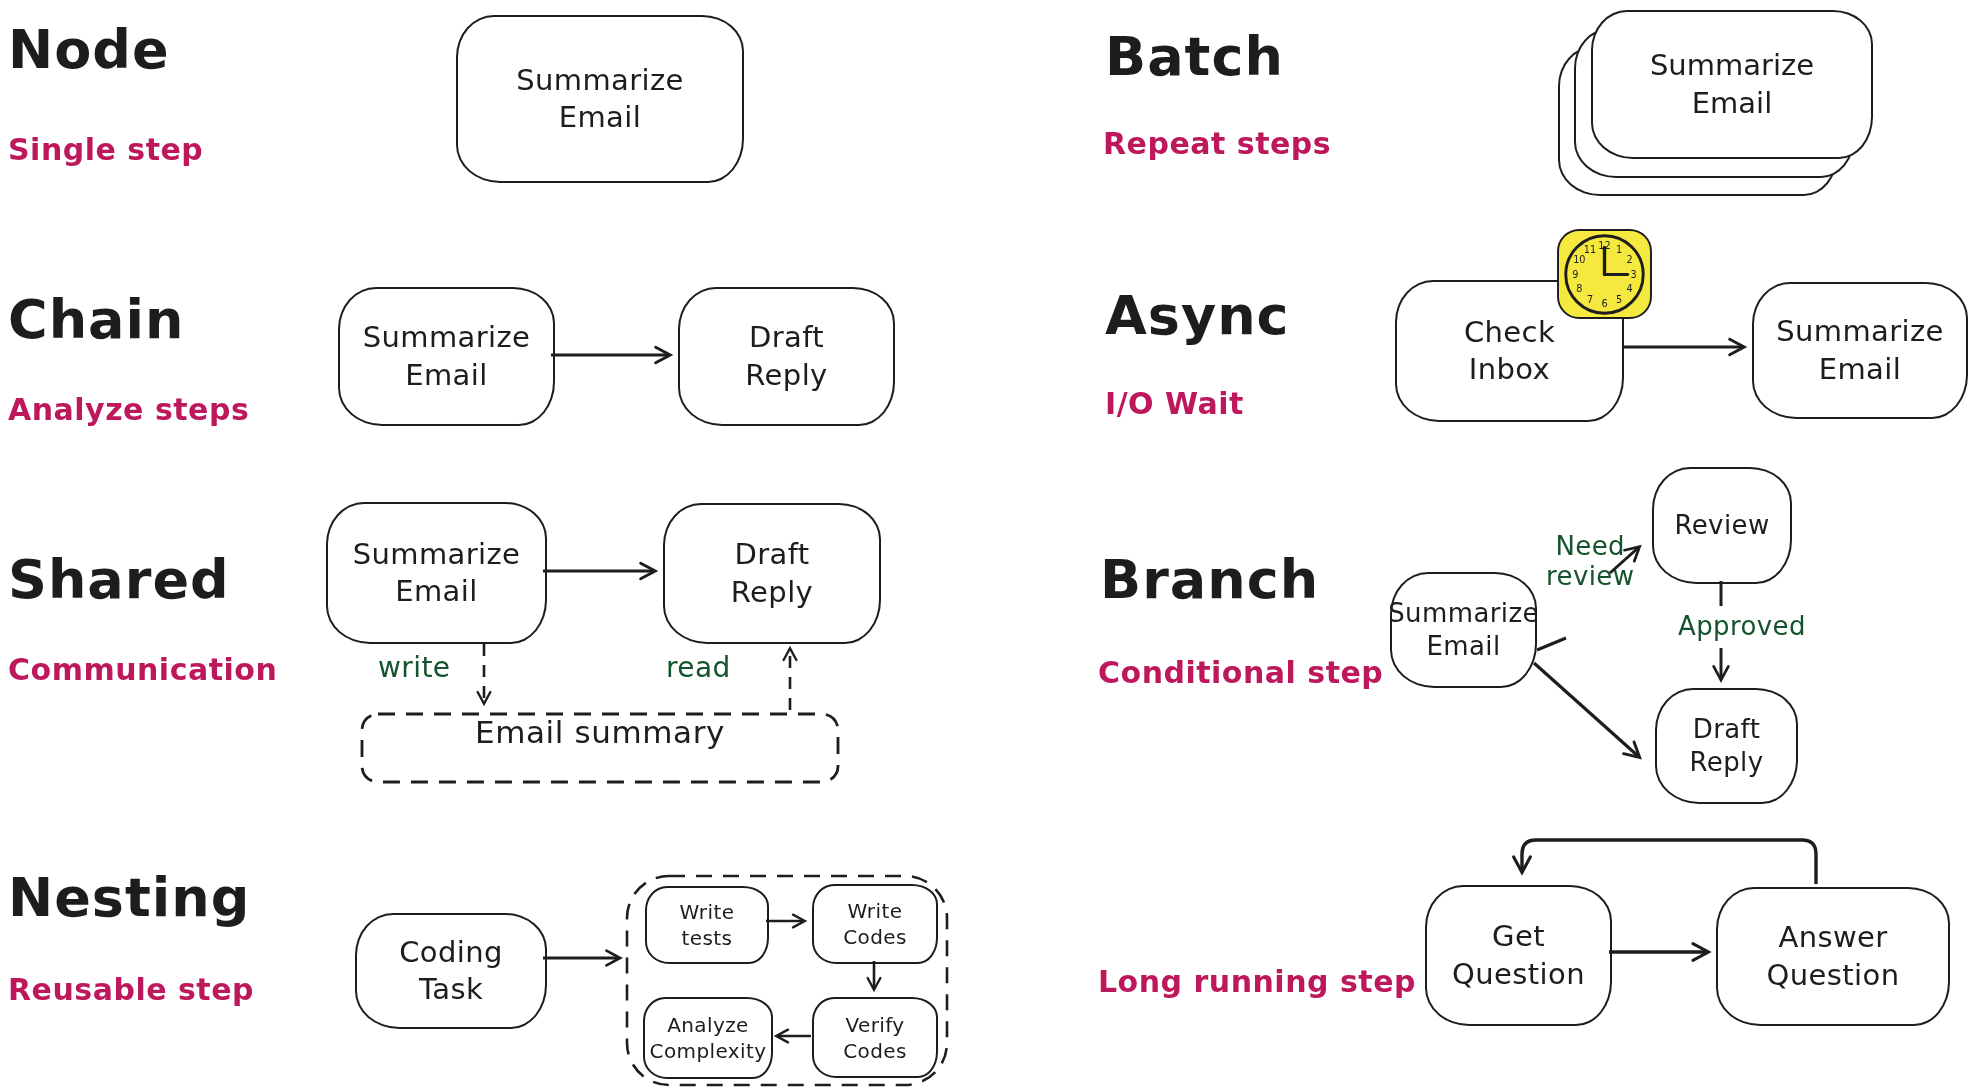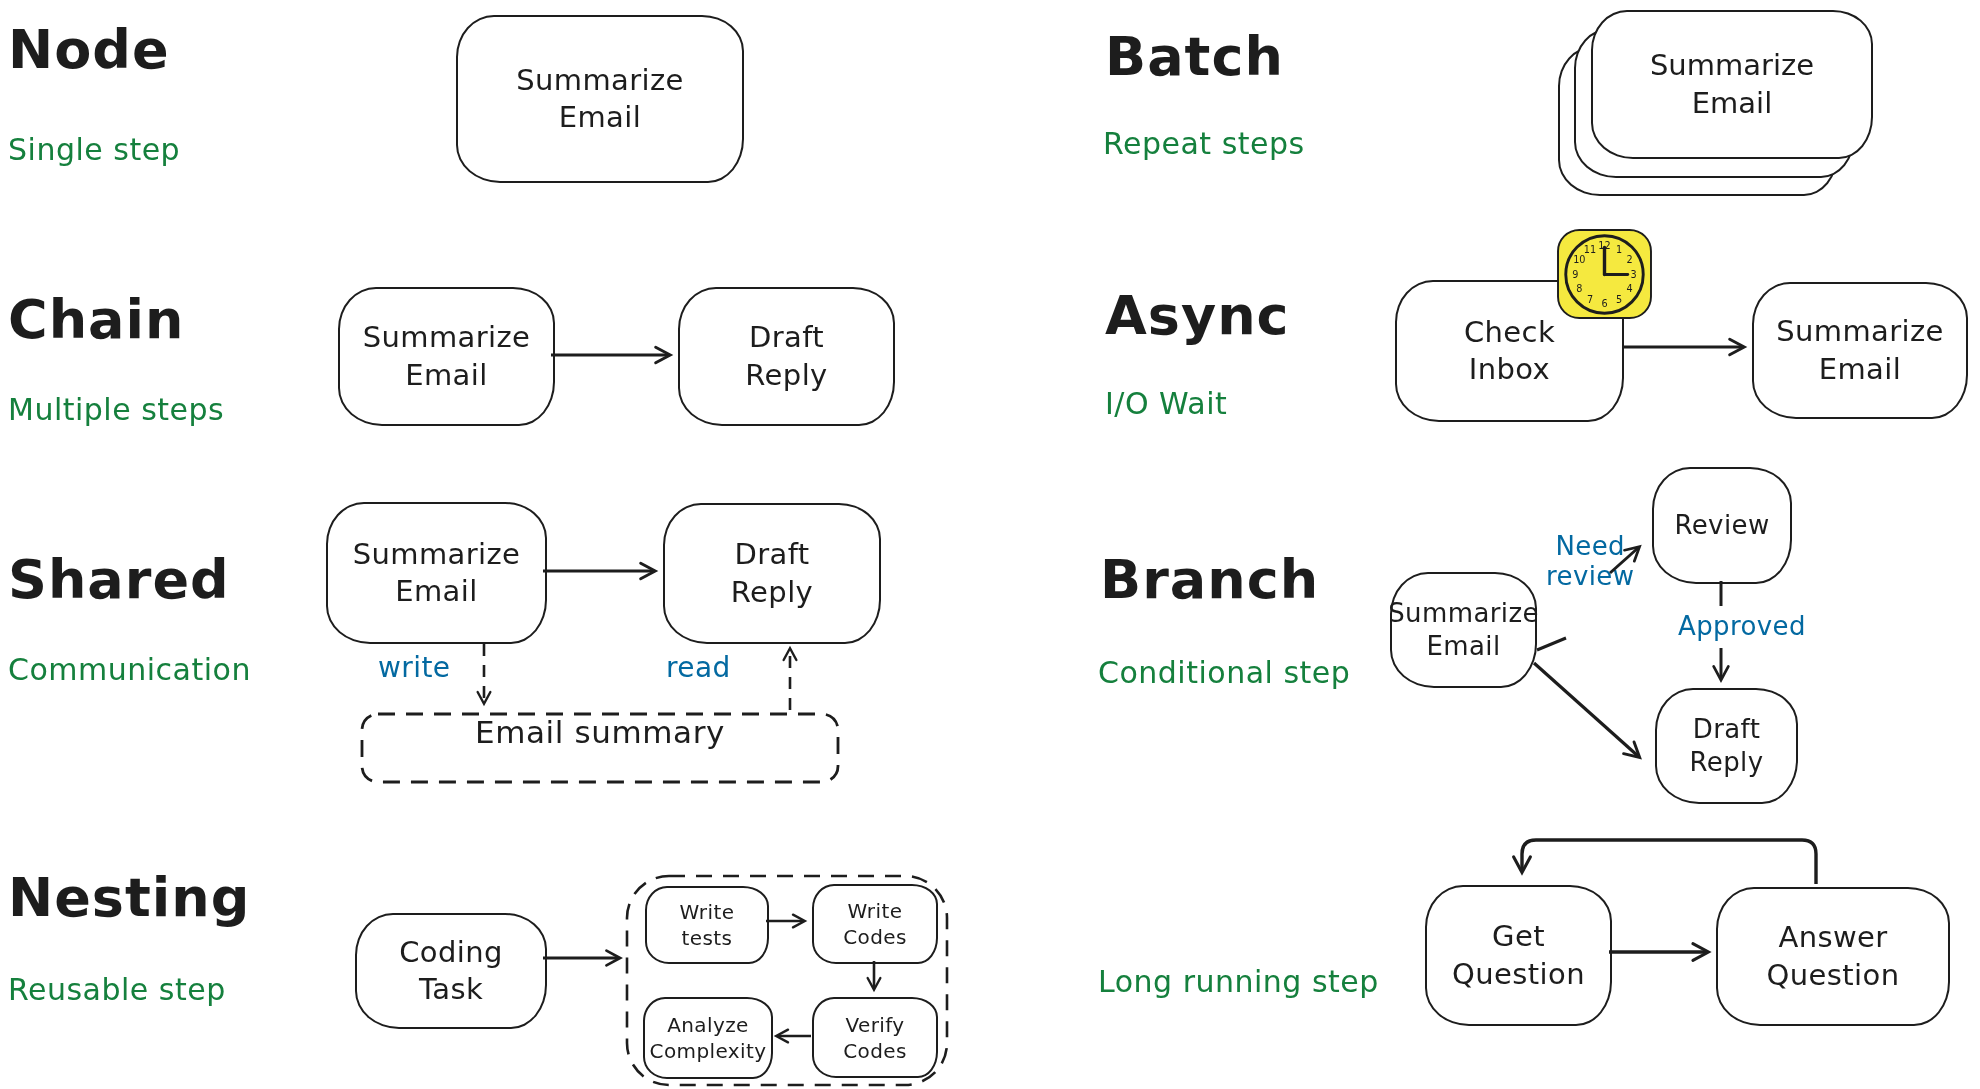--- a/index.html
+++ b/index.html
@@ -5,38 +5,38 @@
   html,body{margin:0;padding:0;background:#ffffff;}
   #canvas{
     position:relative;width:1980px;height:1089px;background:#ffffff;overflow:hidden;
     font-family:"DejaVu Sans","Liberation Sans",sans-serif;color:#1d1d1d;
   }
   .sec-title{
     position:absolute;font-size:54px;font-weight:600;letter-spacing:1px;
     white-space:nowrap;color:#1d1d1d;
   }
   .sec-sub{
-    position:absolute;font-size:30px;font-weight:400;letter-spacing:0.5px;
-    white-space:nowrap;color:#15803d;
+    position:absolute;font-size:30px;font-weight:700;letter-spacing:0.5px;
+    white-space:nowrap;color:#be185d;
   }
   .box{
     position:absolute;display:flex;align-items:center;justify-content:center;
     border:2.7px solid #1d1d1d;background:#ffffff;
     border-radius:38px 42px 36px 44px / 42px 36px 44px 38px;
     text-align:center;
   }
   .box .lbl{
     display:inline-block;width:min-content;line-height:1.28;letter-spacing:0.4px;
     font-size:29px;color:#1d1d1d;
   }
   .box.small{border-radius:22px 26px 20px 24px / 24px 20px 26px 22px;border-width:2.3px;}
   .box.small .lbl{font-size:20px;line-height:1.3;}
   .box.mid .lbl{font-size:26px;}
   .free-label{
-    position:absolute;font-size:28px;letter-spacing:0.4px;color:#0369a1;line-height:1.15;
+    position:absolute;font-size:28px;letter-spacing:0.4px;color:#14532d;line-height:1.15;
   }
   .free-label .lbl{display:inline-block;width:min-content;text-align:center;}
   .store-label{
     position:absolute;display:flex;align-items:flex-start;justify-content:center;
     font-size:31px;letter-spacing:0.6px;color:#1d1d1d;text-align:center;
   }
   .store-label .lbl{white-space:nowrap;}
   .stackcard{
     position:absolute;border:2.7px solid #1d1d1d;background:#ffffff;
     border-radius:36px 40px 34px 42px / 40px 34px 42px 36px;
@@ -48,21 +48,21 @@
 </style>
 </head>
 <body>
 
 <div id="canvas">
 
   <div class="sec-title" style="left:8px;top:18px;">Node</div>
   <div class="sec-sub" style="left:8px;top:132px;">Single step</div>
 
   <div class="sec-title" style="left:8px;top:288px;">Chain</div>
-  <div class="sec-sub" style="left:8px;top:392px;">Multiple steps</div>
+  <div class="sec-sub" style="left:8px;top:392px;">Analyze steps</div>
 
   <div class="sec-title" style="left:8px;top:548px;">Shared</div>
   <div class="sec-sub" style="left:8px;top:652px;">Communication</div>
 
   <div class="sec-title" style="left:8px;top:866px;">Nesting</div>
   <div class="sec-sub" style="left:8px;top:972px;">Reusable step</div>
 
   <div class="sec-title" style="left:1105px;top:25px;">Batch</div>
   <div class="sec-sub" style="left:1103px;top:126px;">Repeat steps</div>
 

